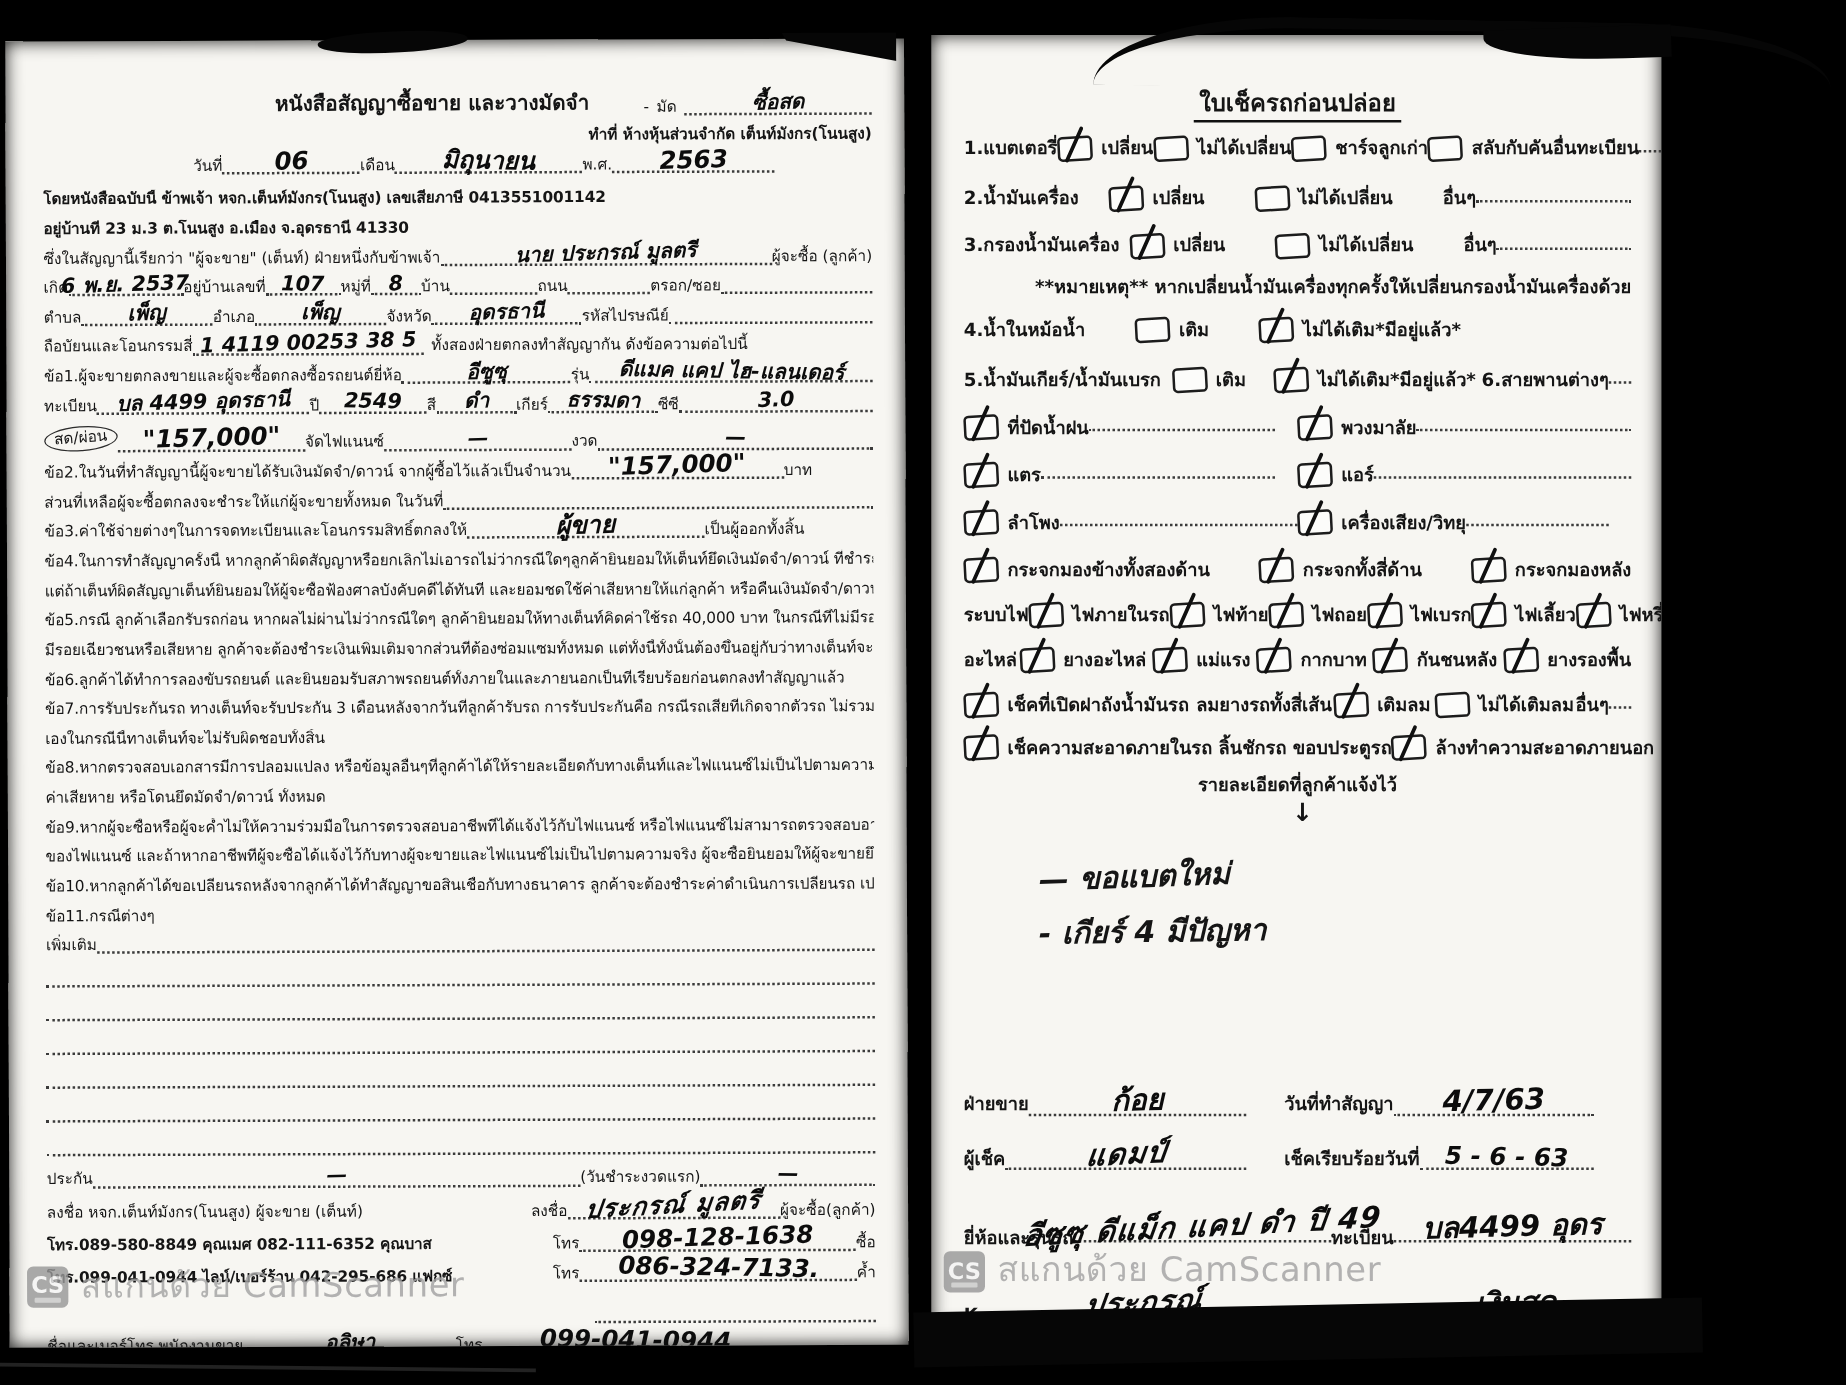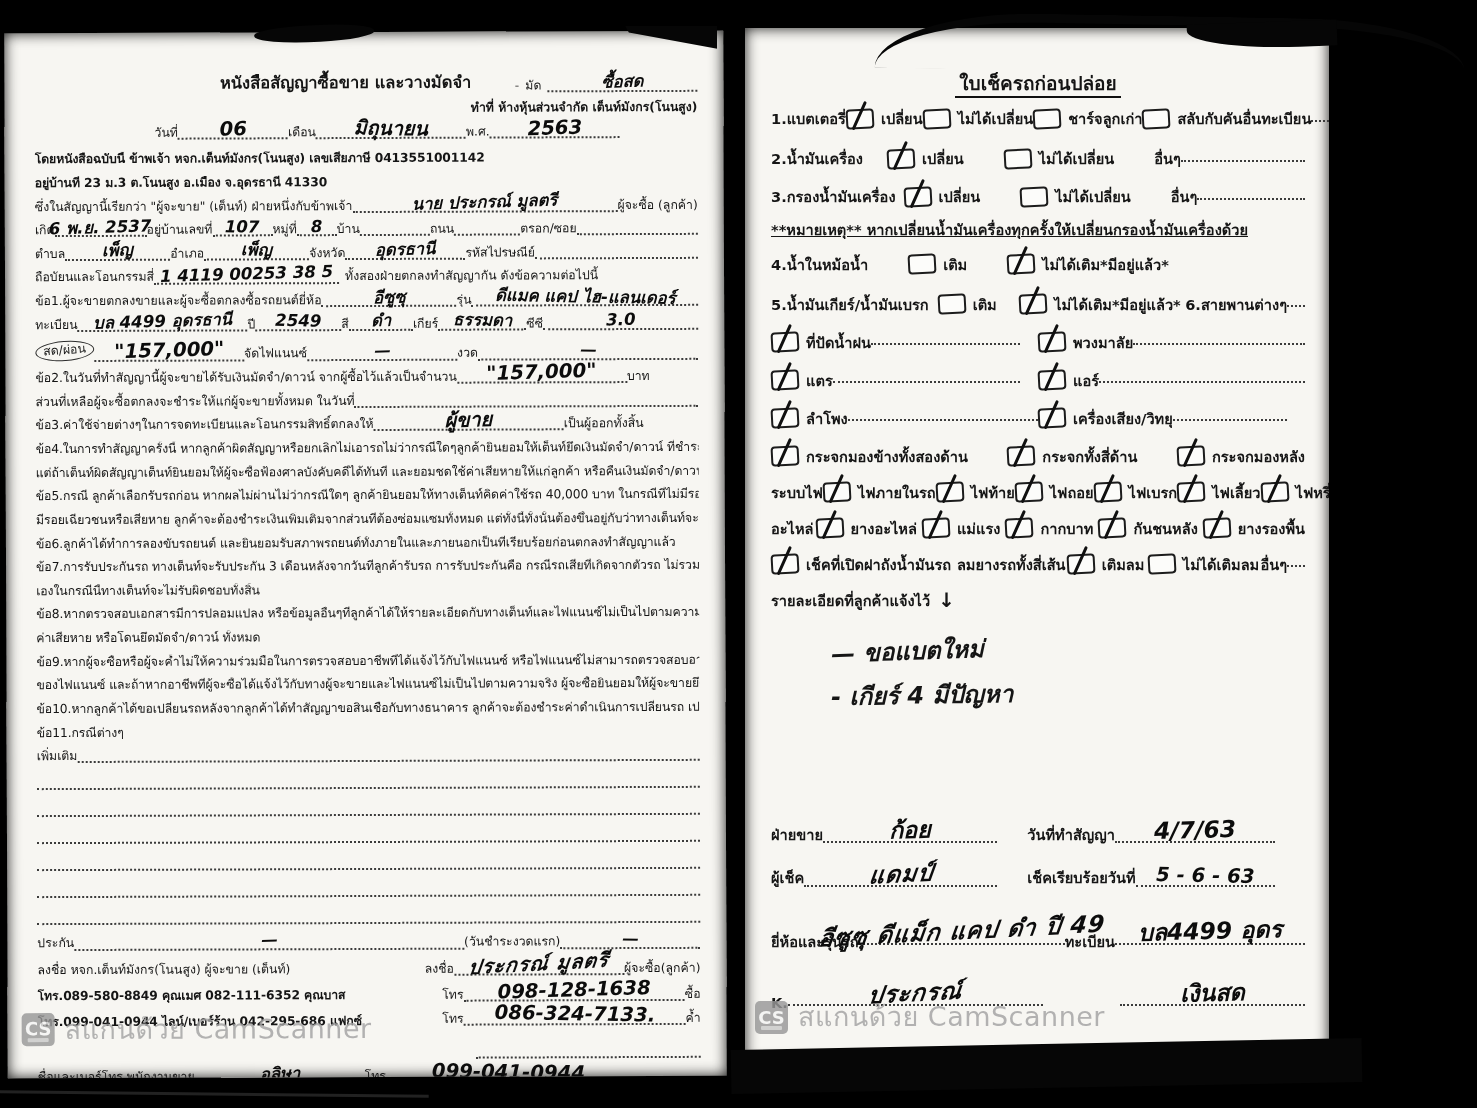--- a/index.html
+++ b/index.html
@@ -32,21 +32,21 @@
   
   .cb{flex:none;display:inline-block;width:24px;height:16px;border:2.2px solid #1c1c1c;border-radius:4px;position:relative;margin-right:7px;background:#fcfcfa;transform:rotate(-3deg);vertical-align:-3px;}
   .cb.ck::after{content:"";position:absolute;left:10px;top:-11px;width:2.6px;height:31px;background:#101010;transform:rotate(27deg);border-radius:2px;}
 
   
   .page-right .inner{font-size:14.6px;font-weight:700;line-height:1.2;padding:22px 24px 0 26px;}
   .chk-title{text-align:center;font-size:19px;font-weight:700;margin-bottom:14px;}
   .chk-title span{border-bottom:2.6px solid #101010;padding:0 4px 2px;}
   .rln{display:flex;align-items:center;white-space:nowrap;}
   .gap8{width:8px;} .gap16{width:16px;} .gap24{width:24px;} .gap40{width:40px;}
-  .note-line{text-align:left;font-weight:700;margin:2px 0 16px;text-decoration:underline;}
+  .note-line{text-align:right;font-weight:700;margin:2px 0 16px;}
   .pair{display:flex;width:50%;align-items:center;justify-content:flex-end;}
   .arrow{font-size:20px;font-weight:700;margin-left:8px;}
   .hand-note{font-size:24px;margin:10px 0 18px 60px;font-style:italic;font-weight:700;transform:rotate(-2deg);}
 
   .footer-grid{display:grid;grid-template-columns:48% 52%;row-gap:26px;margin-top:118px;}
   .fcell{display:flex;align-items:flex-end;white-space:nowrap;padding-right:30px;}
   .fcell .dots{height:4px;}
 
   
   .wm{position:absolute;display:flex;align-items:center;gap:10px;z-index:6;opacity:.82;pointer-events:none;}
@@ -511,22 +511,29 @@
       <span class="cb ck"></span>
       <span>เติมลม</span>
       <span class="gap24"></span>
       <span class="cb"></span>
       <span>ไม่ได้เติมลม</span>
       <span class="gap8"></span>
       <span>อื่นๆ</span>
       <span class="dots" style="max-width:190px;height:4px;"></span>
     </div>
 
-
-    <div class="rln" style="margin-bottom:20px;">
+    <div class="rln" style="margin-bottom:12px;">
+      <span class="cb ck"></span>
+      <span>เช็คความสะอาดภายในรถ ลิ้นชักรถ ขอบประตูรถ</span>
+      <span class="gap40"></span>
+      <span class="cb ck"></span>
+      <span>ล้างทำความสะอาดภายนอก</span>
+    </div>
+
+    <div class="rln" style="margin-bottom:20px;flex-direction:column;">
       <span>รายละเอียดที่ลูกค้าแจ้งไว้</span>
       <span class="arrow">↓</span>
     </div>
 
     <div class="hand-note">— ขอแบตใหม่</div>
     <div class="hand-note" style="transform:rotate(-1deg);">- เกียร์ 4 มีปัญหา</div>
 
     <div class="footer-grid">
       <div class="fcell">
         <span>ฝ่ายขาย</span>

